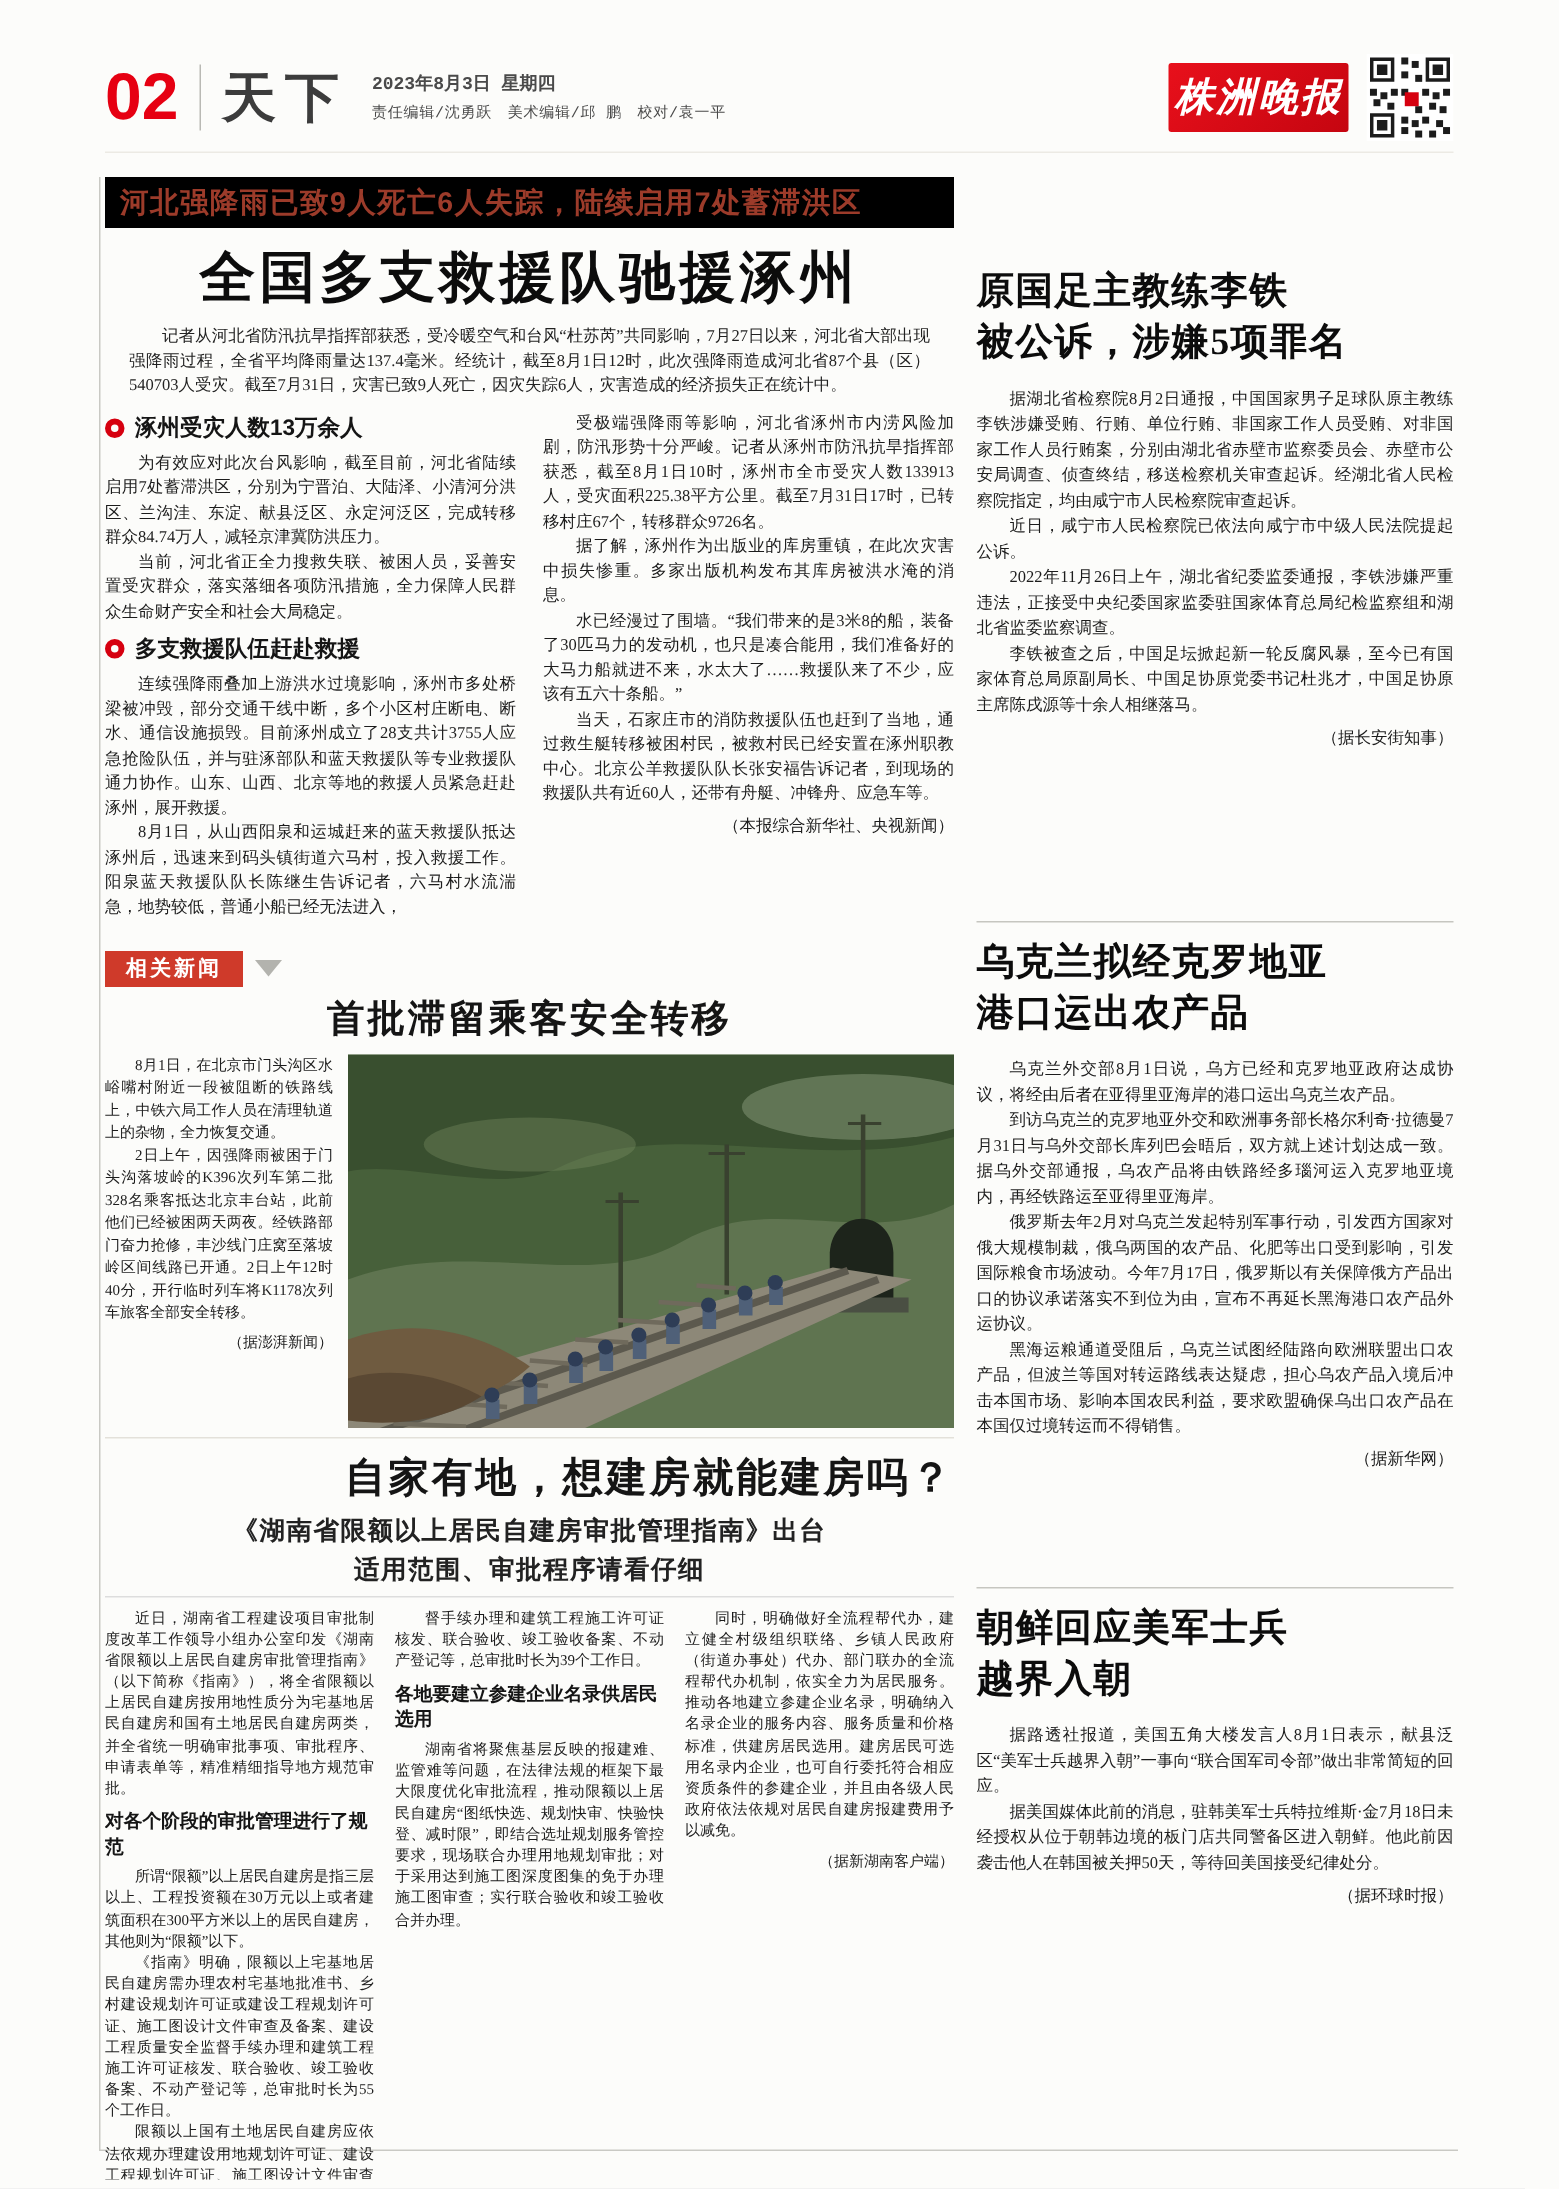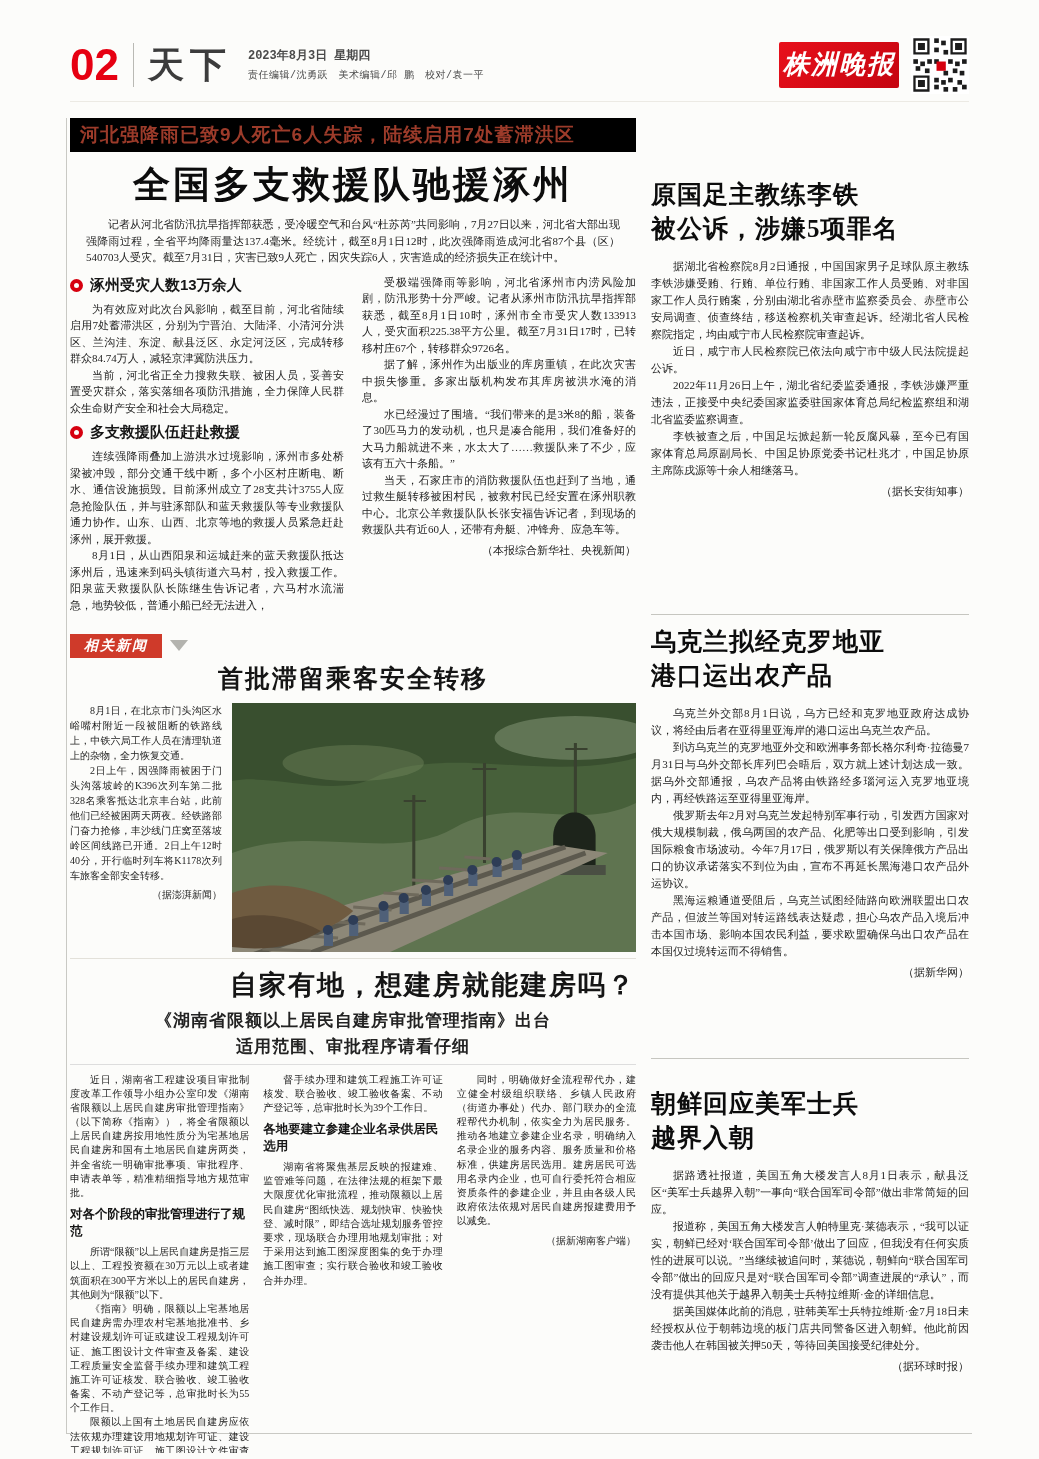--- a/index.html
+++ b/index.html
@@ -42,21 +42,21 @@
   .bullhead { display:flex; align-items:center; gap:7px; font-family:"Liberation Sans",sans-serif;
               font-weight:bold; font-size:15px; margin:7px 0 6px; }
   .bullhead:first-child { margin-top:2px; }
   .bullet { width:13px; height:13px; border:4px solid #d6000f; border-radius:50%; flex:0 0 auto; }
   .attr { text-align:right; font-size:11px; margin-top:5px; color:#1c1c1c; }
 
   
   .related { margin-top:8px; height:318px; overflow:hidden; }
   .tagrow { display:flex; align-items:center; height:24px; }
   .tag { background:#cf3a2a; color:#fff; font-family:"Liberation Sans",sans-serif;
-         font-weight:bold; font-size:14px; padding:3px 14px; letter-spacing:2px;font-style:italic; }
+         font-weight:bold; font-size:14px; padding:3px 14px; letter-spacing:2px; }
   .tri { width:0; height:0; border-left:9px solid transparent; border-right:9px solid transparent;
          border-top:11px solid #b3b3ae; margin-left:8px; }
   .relhead { text-align:center; font-size:25px; font-weight:900; letter-spacing:2px; margin:4px 0 8px; }
   .relbody { display:flex; gap:10px; height:252px; }
   .reltext { width:152px; flex:0 0 auto; overflow:hidden; }
   .reltext p.body { font-size:10px; line-height:1.5; }
   .reltext .attr { font-size:10px; }
   .photo { flex:1; height:252px; display:block; }
 
   
@@ -67,21 +67,21 @@
   .threecol { display:flex; gap:14px; height:380px; overflow:hidden; }
   .bcol { flex:1; min-width:0; }
   .bcol p.body { font-size:10px; line-height:1.42; }
   .bcol .attr { font-size:10px; }
   .insub { font-family:"Liberation Sans",sans-serif; font-weight:bold; font-size:12.5px; margin:6px 0 5px; }
 
   
   .article { overflow:hidden; }
   .article.a1 { height:436px; }
   .article.a2 { height:444px; border-top:1px solid #c6c6c0; padding-top:10px; }
-  .article.a3 { height:356px; border-top:1px solid #c6c6c0; padding-top:28px; }
+  .article.a3 { height:356px; border-top:1px solid #c6c6c0; padding-top:10px; }
   .arthead { font-size:25px; font-weight:900; line-height:1.35; letter-spacing:1px; margin-bottom:12px; color:#0c0c0c; }
   .article p.body { font-size:11px; line-height:1.55; }
 </style>
 </head>
 <body>
 
 <div class="page">
   <div class="frame"></div>
   <div class="inner">
 
@@ -270,21 +270,20 @@
           <p class="body">黑海运粮通道受阻后，乌克兰试图经陆路向欧洲联盟出口农产品，但波兰等国对转运路线表达疑虑，担心乌农产品入境后冲击本国市场、影响本国农民利益，要求欧盟确保乌出口农产品在本国仅过境转运而不得销售。</p>
           <div class="attr">（据新华网）</div>
         </article>
 
         <article class="article a3">
           <h3 class="arthead">
             <span>朝鲜回应美军士兵</span><br>
             <span>越界入朝</span>
           </h3>
           <p class="body">据路透社报道，美国五角大楼发言人8月1日表示，献县泛区“美军士兵越界入朝”一事向“联合国军司令部”做出非常简短的回应。</p>
-          <p class="body">报道称，美国五角大楼发言人帕特里克·莱德表示，“我可以证实，朝鲜已经对‘联合国军司令部’做出了回应，但我没有任何实质性的进展可以说。”当继续被追问时，莱德说，朝鲜向“联合国军司令部”做出的回应只是对“联合国军司令部”调查进展的“承认”，而没有提供其他关于越界入朝美士兵特拉维斯·金的详细信息。</p>
           <p class="body">据美国媒体此前的消息，驻韩美军士兵特拉维斯·金7月18日未经授权从位于朝韩边境的板门店共同警备区进入朝鲜。他此前因袭击他人在韩国被关押50天，等待回美国接受纪律处分。</p>
           <div class="attr">（据环球时报）</div>
         </article>
 
       </aside>
     </div>
   </div>
 </div>
 
 </body></html>

